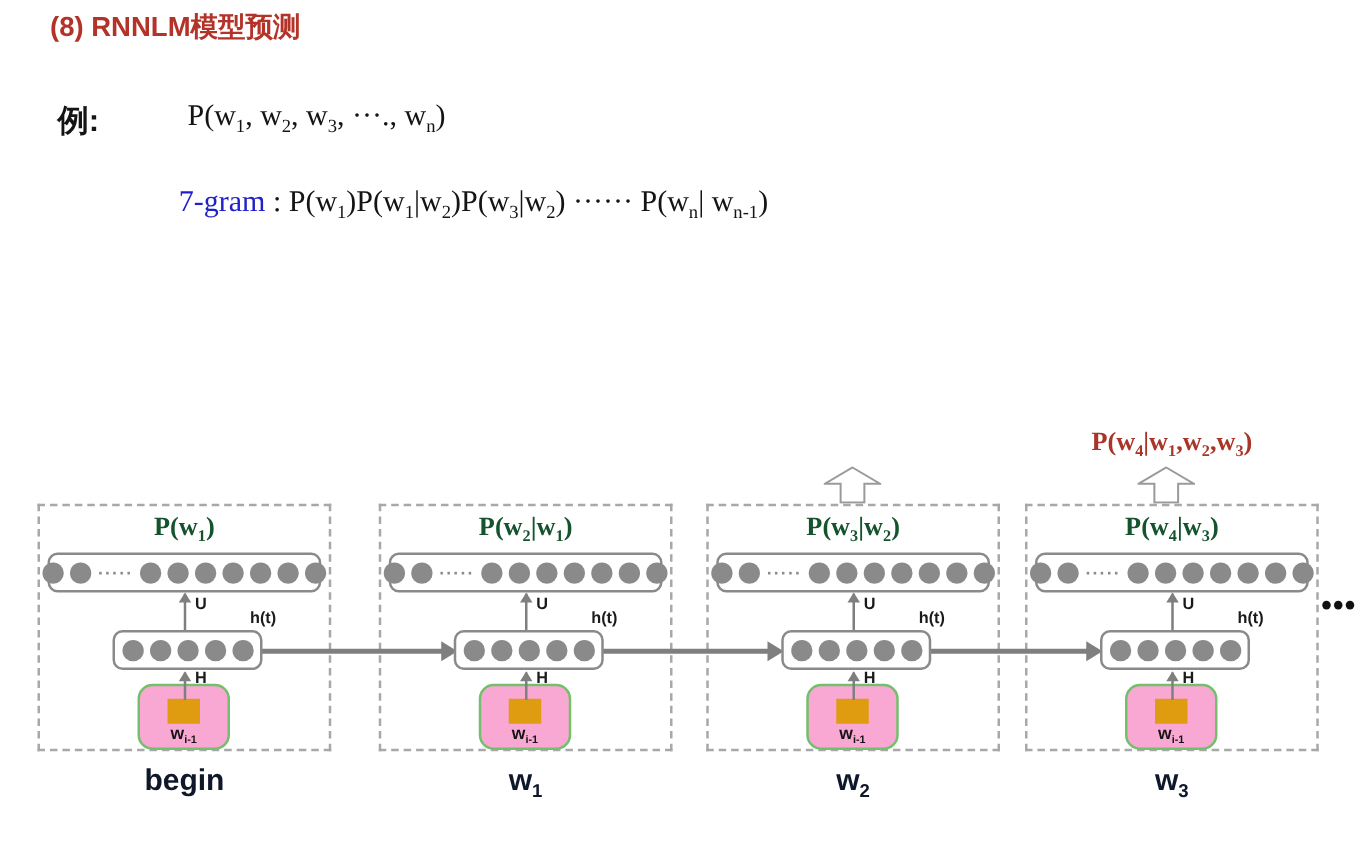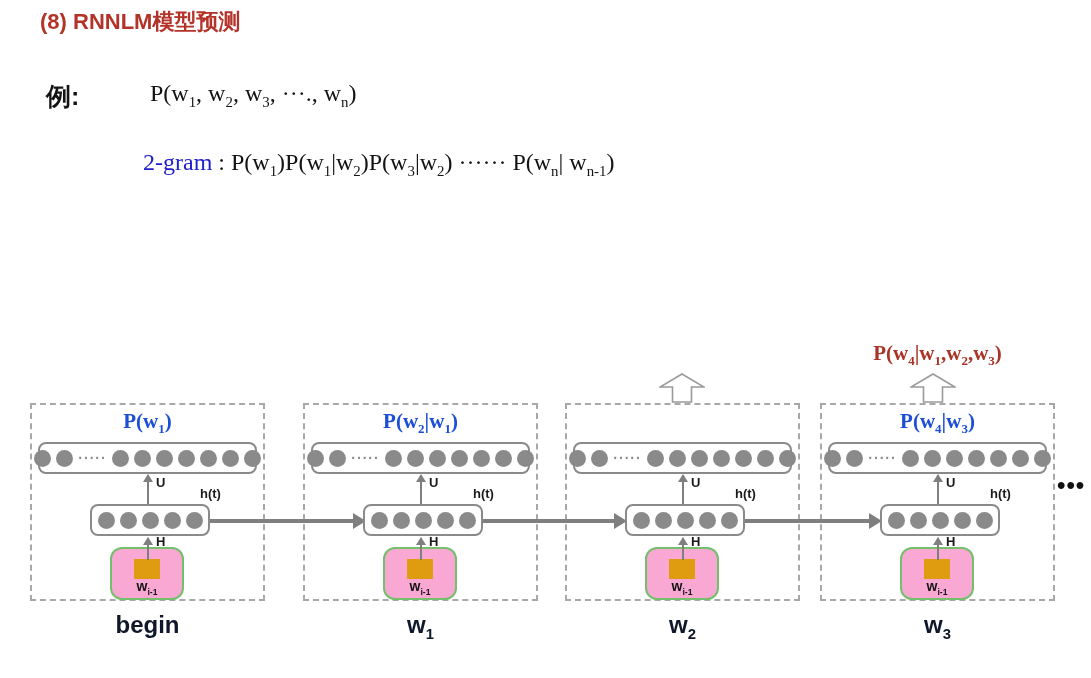--- a/index.html
+++ b/index.html
@@ -20,21 +20,21 @@
   
   .toplabel{position:absolute;top:341px;width:235px;text-align:center;
             font-family:"Liberation Serif","DejaVu Serif",serif;font-weight:600;
             font-size:21px;color:#a93528;white-space:nowrap;}
   .blockarrow{position:absolute;top:373px;}
 
   .cell{position:absolute;top:403px;width:235px;height:198px;
         border:2px dashed #a8a8a8;box-sizing:border-box;}
   .plabel{position:absolute;top:4px;left:0;right:0;text-align:center;
           font-family:"Liberation Serif","DejaVu Serif",serif;font-weight:600;
-          font-size:21px;color:#1d4ed8;}
+          font-size:21px;color:#14532d;}
   .outrow{position:absolute;left:6px;right:6px;top:37px;height:28px;background:#fff;
           border:2px solid #8a8a8a;border-radius:8px;
           display:flex;align-items:center;justify-content:center;gap:5px;}
   .dots{display:flex;gap:5px;align-items:center;}
   .dot{width:17px;height:17px;border-radius:50%;background:#8a8a8a;}
   .minidots{font-size:14px;font-weight:bold;color:#8a8a8a;letter-spacing:1px;line-height:1;}
   .hidrow{position:absolute;left:58px;width:116px;top:99px;height:28px;background:#fff;
           border:2px solid #8a8a8a;border-radius:8px;
           display:flex;align-items:center;justify-content:center;z-index:2;}
   .varrow{position:absolute;width:2px;background:#7f7f7f;}
@@ -63,21 +63,21 @@
 </style>
 </head>
 <body>
 
 <div class="stage">
 
   <div class="title">(8) RNNLM模型预测</div>
 
   <div class="ex-label">例:</div>
   <div class="formula line1">P(w<sub>1</sub>, w<sub>2</sub>, w<sub>3</sub>, ···., w<sub>n</sub>)</div>
-  <div class="formula line2"><span class="blue">2-gram</span><span> : P(w<sub>1</sub>)P(w<sub>1</sub>|w<sub>2</sub>)P(w<sub>3</sub>|w<sub>2</sub>) ······ P(w<sub>n</sub>| w<sub>n-1</sub>)</span></div>
+  <div class="formula line2"><span class="blue">7-gram</span><span> : P(w<sub>1</sub>)P(w<sub>1</sub>|w<sub>2</sub>)P(w<sub>3</sub>|w<sub>2</sub>) ······ P(w<sub>n</sub>| w<sub>n-1</sub>)</span></div>
 
   <svg class="blockarrow" style="left:659px" width="46" height="30">
     <polygon points="23,1 45,14 32.5,14 32.5,29 13.5,29 13.5,14 1,14" fill="#ffffff" stroke="#9a9a9a" stroke-width="1.6"></polygon>
   </svg>
   <div class="toplabel" style="left:820px">P(w<sub>4</sub>|w<sub>1</sub>,w<sub>2</sub>,w<sub>3</sub>)</div>
   <svg class="blockarrow" style="left:910px" width="46" height="30">
     <polygon points="23,1 45,14 32.5,14 32.5,29 13.5,29 13.5,14 1,14" fill="#ffffff" stroke="#9a9a9a" stroke-width="1.6"></polygon>
   </svg>
 
   <div class="harrow" style="left:206px;width:148px"></div>
@@ -154,20 +154,21 @@
       </div>
     <div class="varrow h-arrow"></div>
     <div class="slabel lh">H</div>
     <div class="inputbox">
       <div class="orange"></div>
       <div class="inlabel">w<sub>i-1</sub></div>
     </div>
   </div>
 
   <div class="cell" style="left:565px">
+    <div class="plabel">P(w<sub>3</sub>|w<sub>2</sub>)</div>
     <div class="outrow">
       <span class="dots">
           <span class="dot"></span>
           <span class="dot"></span>
         </span>
       <span class="minidots">·····</span>
       <span class="dots">
           <span class="dot"></span>
           <span class="dot"></span>
           <span class="dot"></span>

